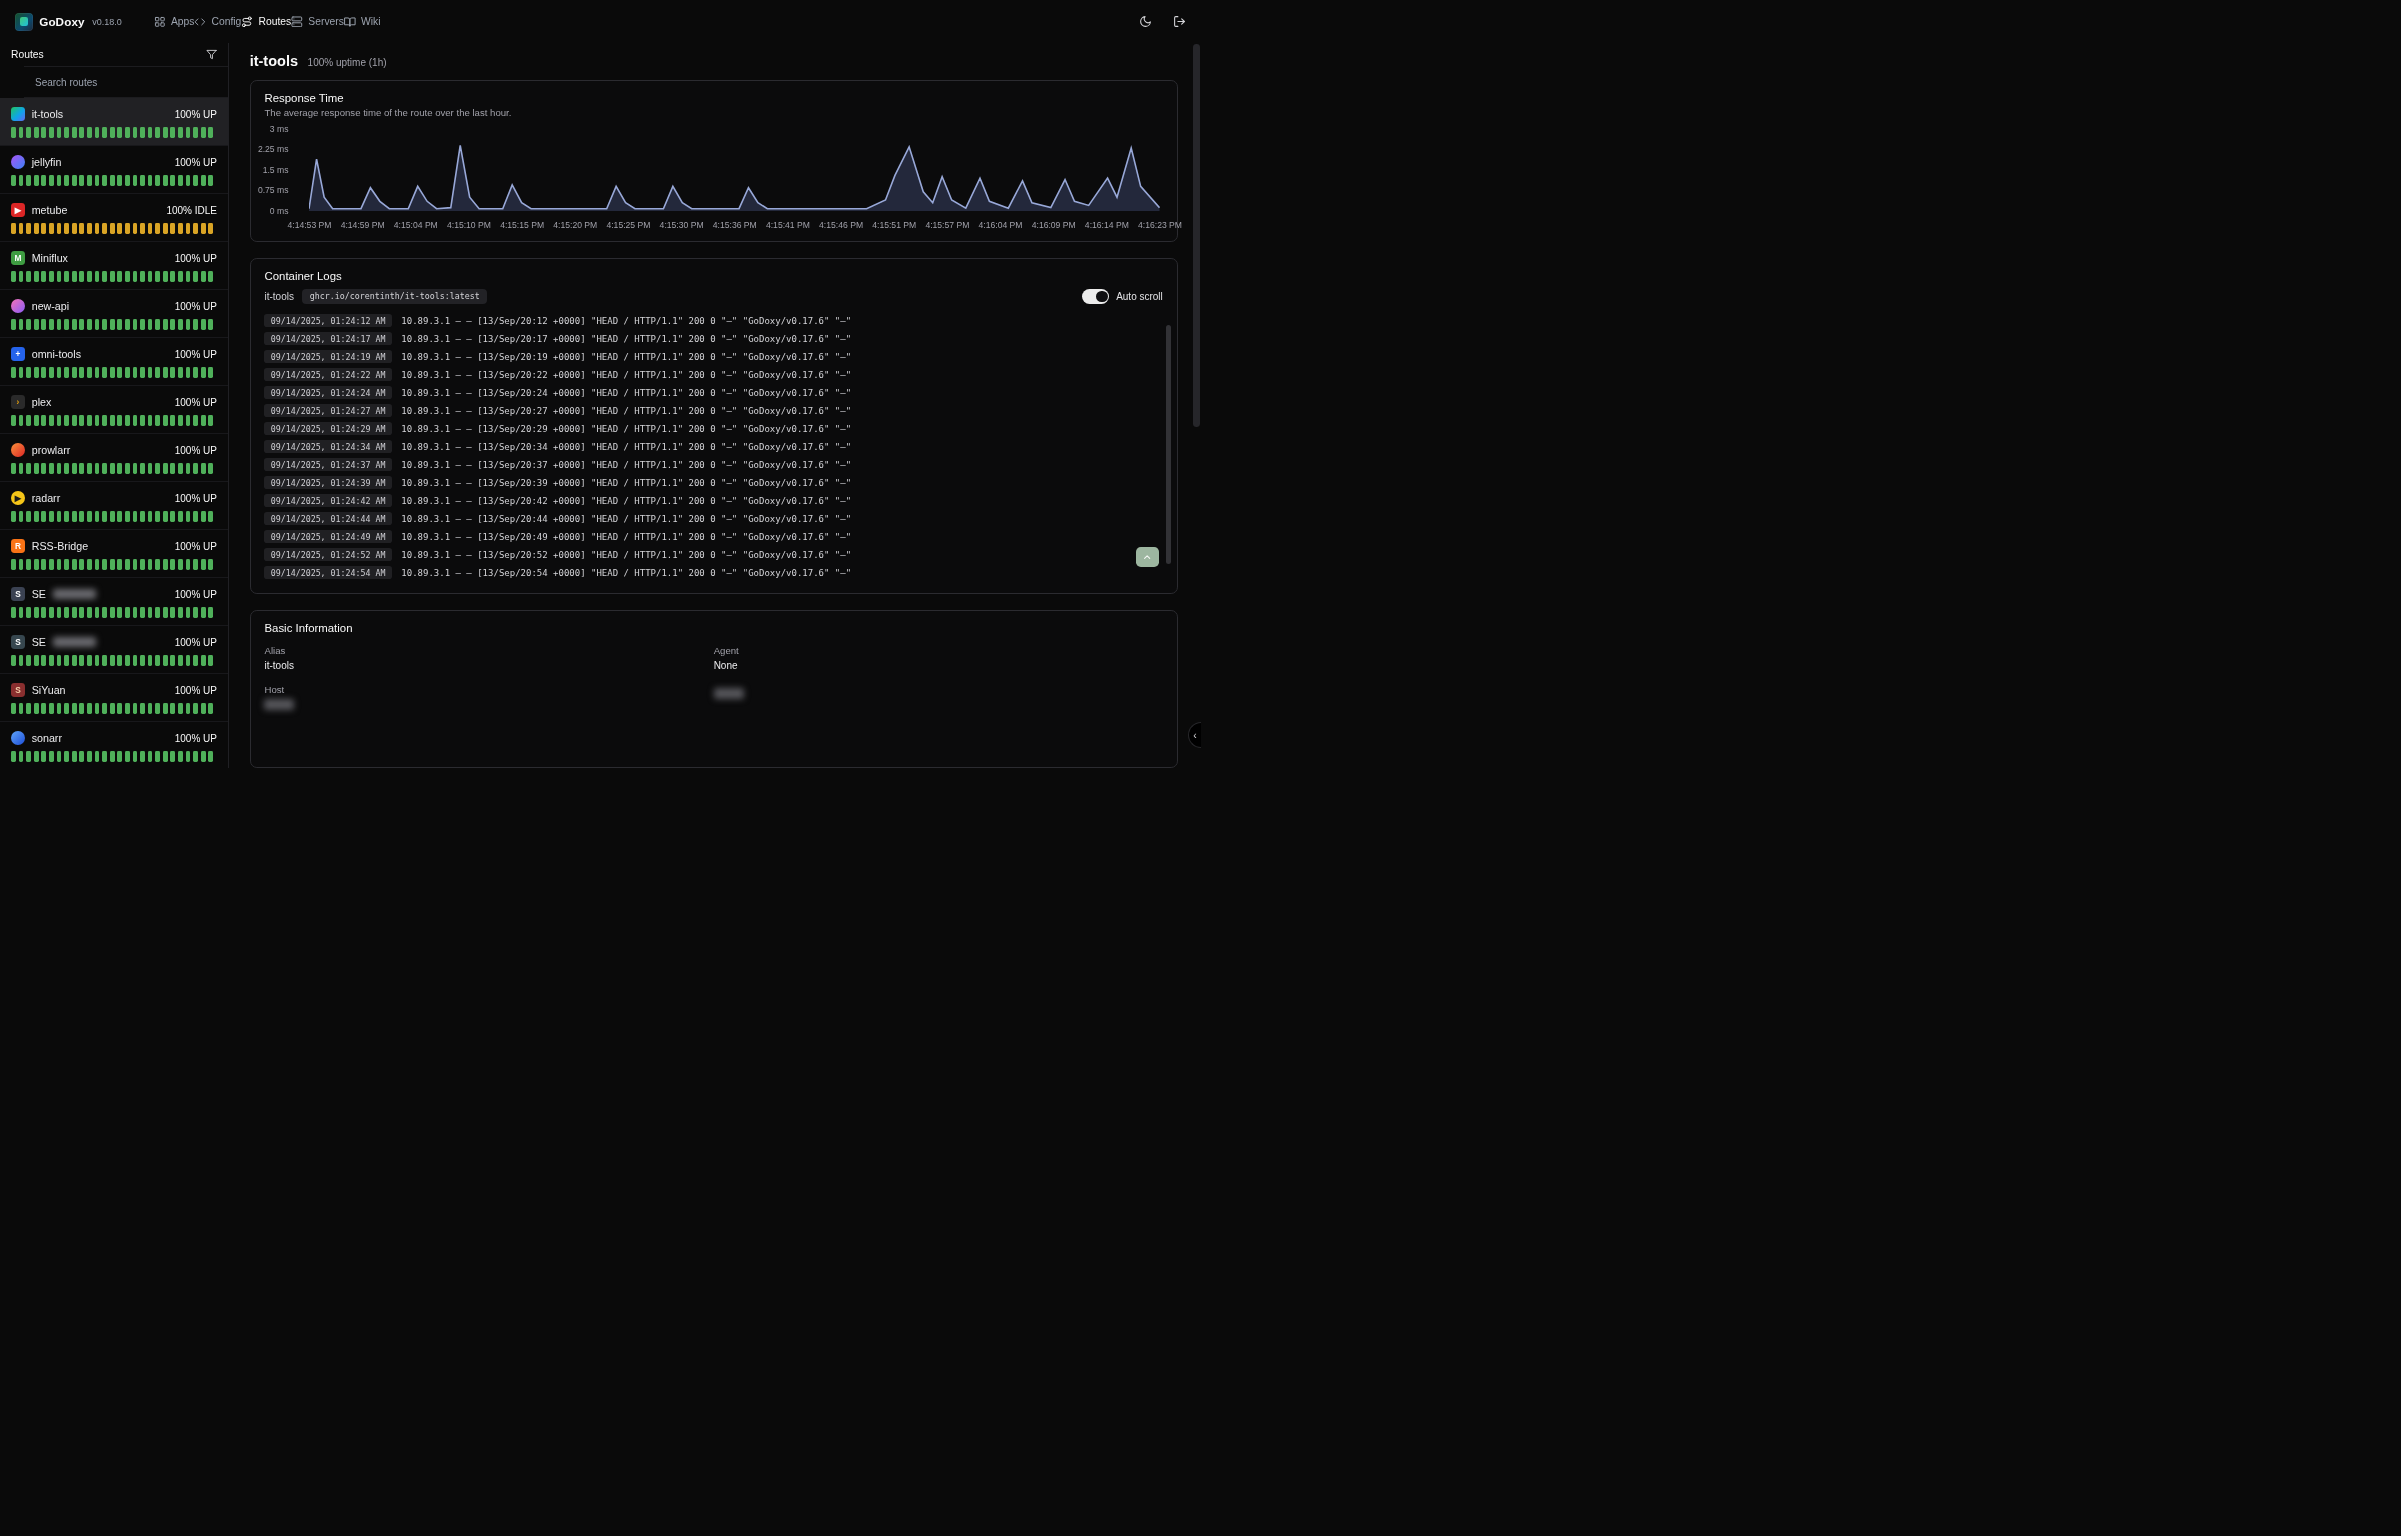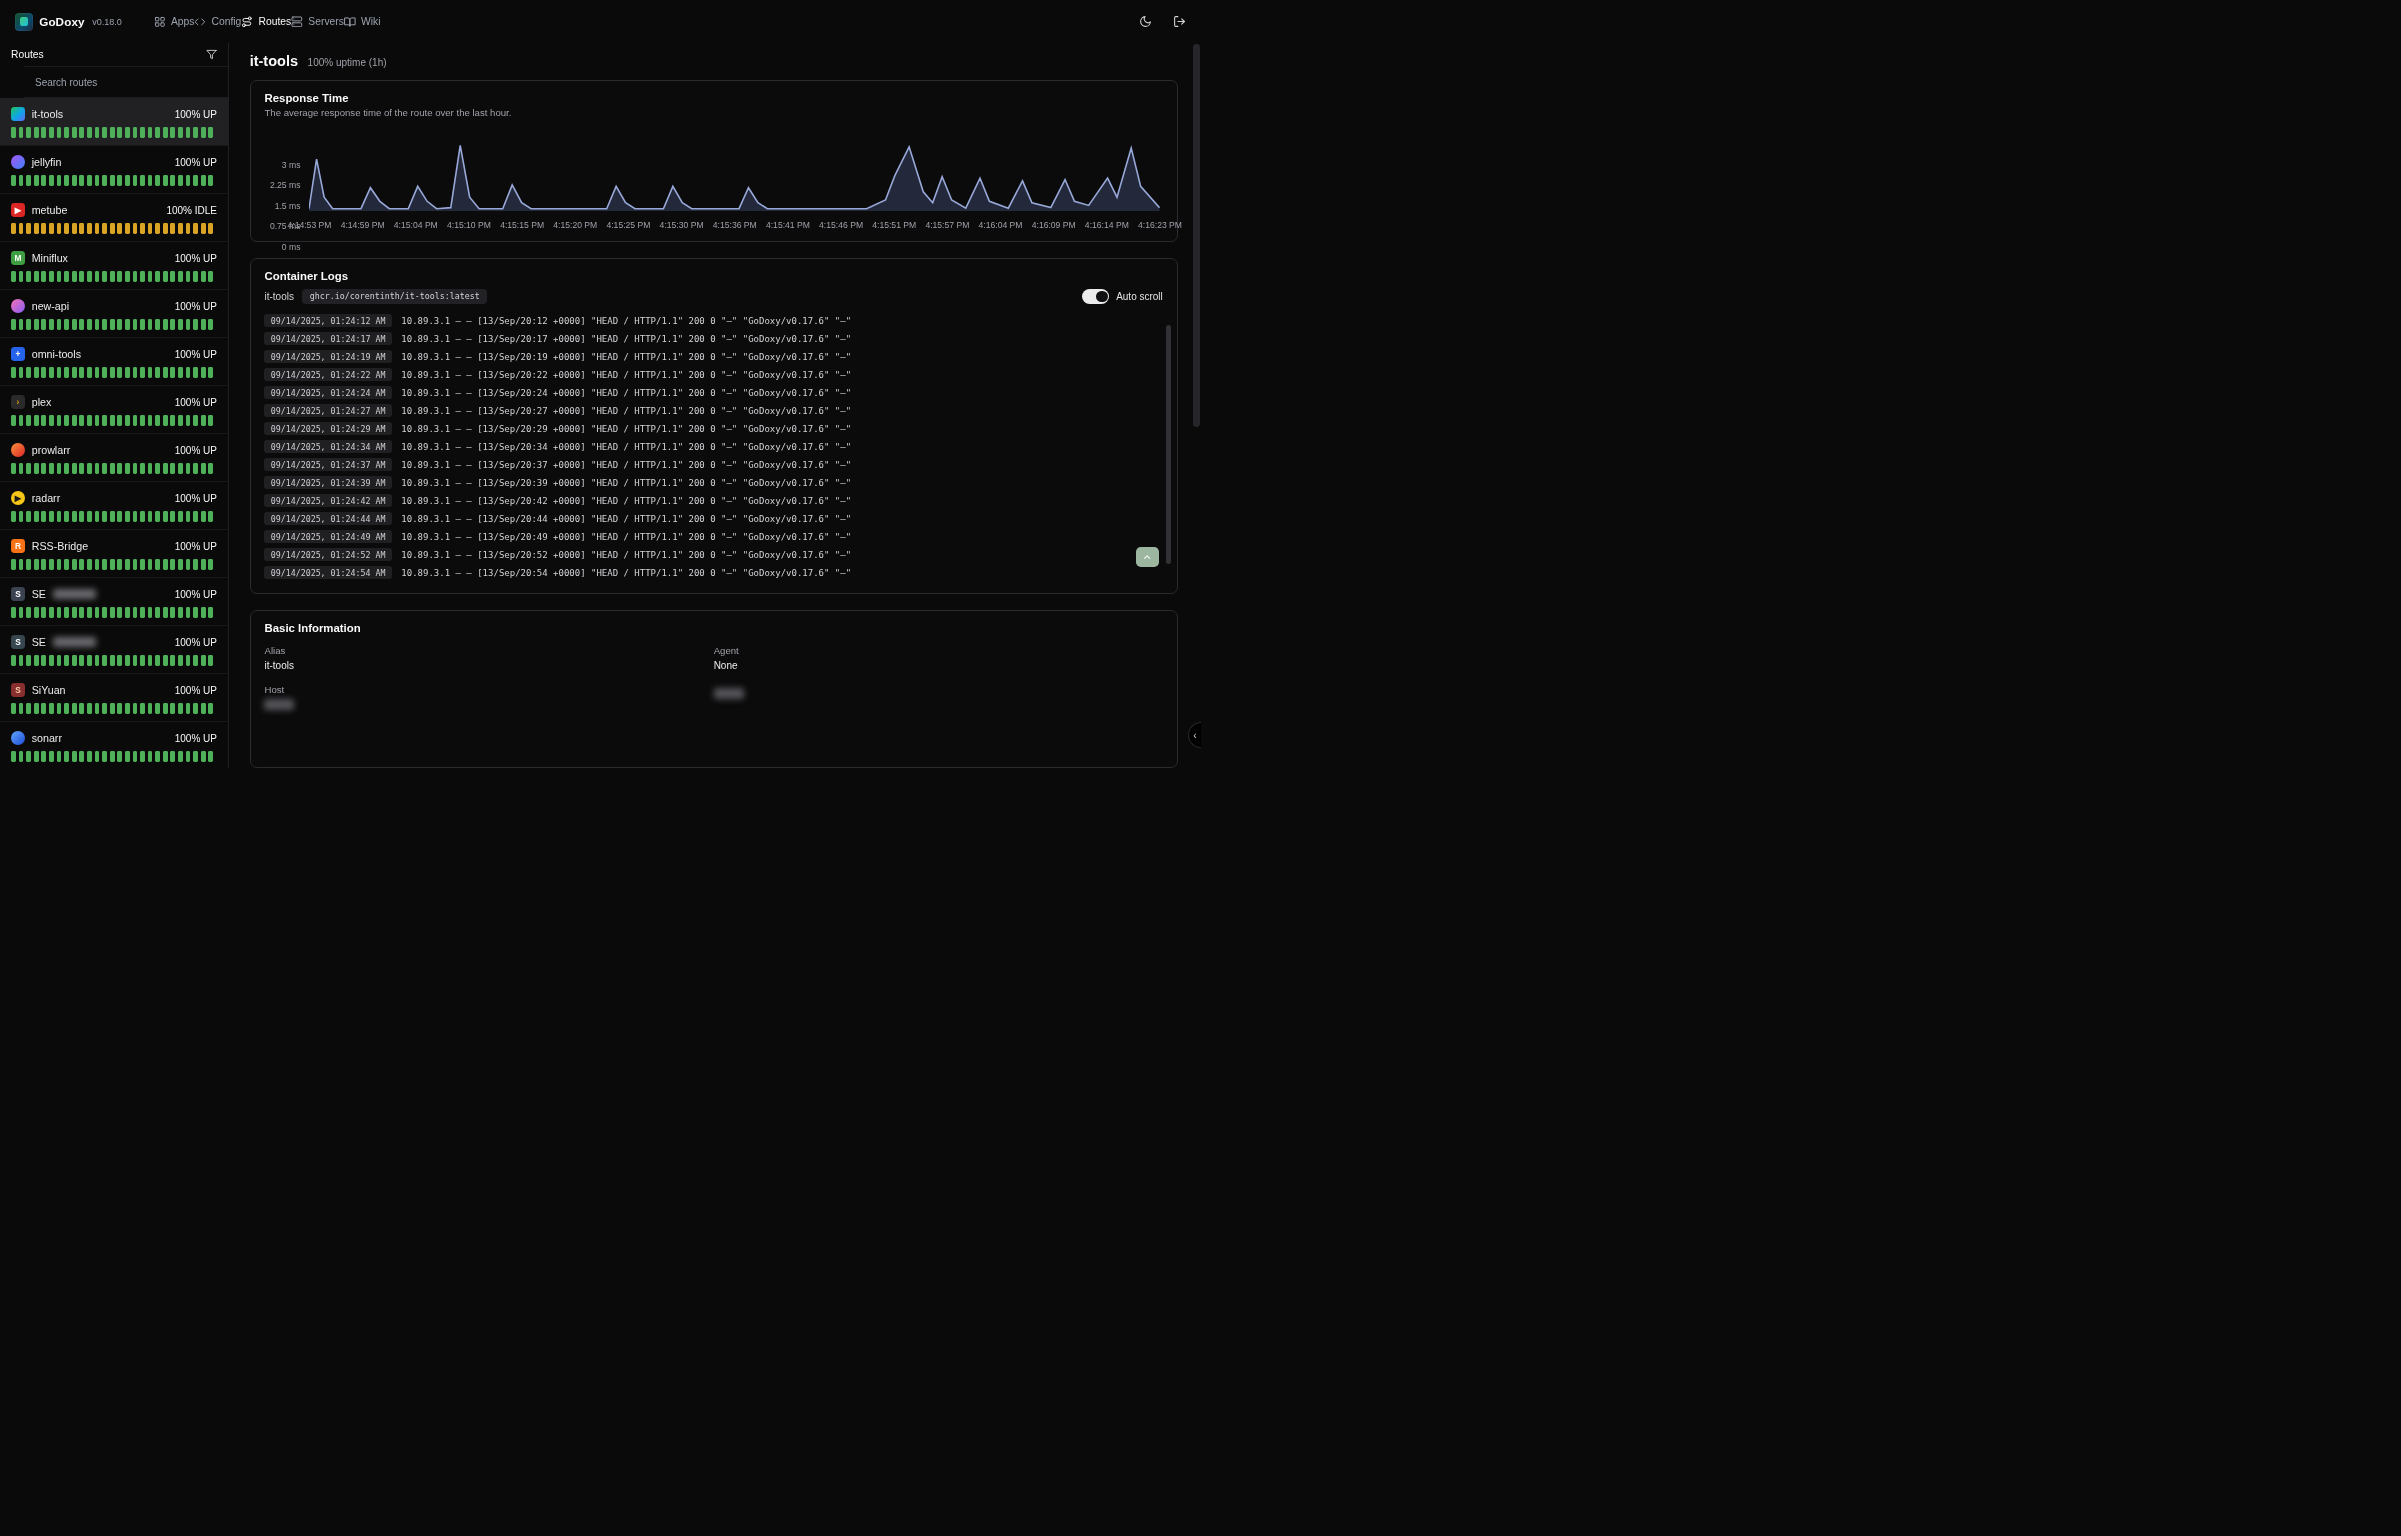--- a/index.html
+++ b/index.html
@@ -54,27 +54,27 @@
   .route-bars { display:flex; gap:2.8px; margin-top:6.2px; }
   .bar { width:4.8px; height:10.3px; border-radius:1.4px; flex:none; }
 
   
   .main { position:absolute; left:229px; top:43px; right:0; bottom:0; padding:9.6px 23.4px 0 20.7px; overflow:hidden; }
   .page-head { display:flex; align-items:baseline; gap:9.6px; }
   .page-head h1 { font-size:14.5px; margin:0; font-weight:700; }
   .uptime { font-size:10px; color:#a1a1aa; }
   .card { border:0.7px solid #2b2b30; border-radius:6.9px; background:#0b0b0c;
     padding:11px 13.8px; margin-top:11px; position:relative; }
-  .card h2 { font-size:11.4px; font-weight:700; margin:0; }
+  .card h2 { font-size:11.4px; font-weight:400; margin:0; }
   .card-sub { font-size:9.6px; color:#a1a1aa; margin:3.4px 0 0; }
 
   
   .chart-wrap { position:relative; height:105px; margin-top:6.9px; }
   .ylabels { position:absolute; left:0; top:4.1px; bottom:19px; width:39px; }
-  .ytick { position:absolute; right:3px; transform:translateY(-50%); font-size:8.6px; color:#a1a1aa; white-space:nowrap;margin-top:36px; }
+  .ytick { position:absolute; right:15px; transform:translateY(-50%); font-size:8.6px; color:#a1a1aa; white-space:nowrap; }
   .plot { position:absolute; left:45px; right:2.8px; top:4.1px; bottom:19px; }
   .plot svg { width:100%; height:100%; }
   .xlabels { position:absolute; left:45px; right:2.8px; bottom:0; height:12.4px; }
   .xtick { position:absolute; bottom:0; transform:translateX(-50%); font-size:8.6px; color:#a1a1aa; white-space:nowrap; }
 
   
   .logs-card { margin-top:16.5px; }
   .logs-head { display:flex; align-items:center; gap:8.3px; margin-top:6.2px; }
   .logs-route { font-size:10px; color:#d4d4d8; }
   .image-badge { background:#222226; border-radius:4.1px; padding:2.8px 7.6px;

